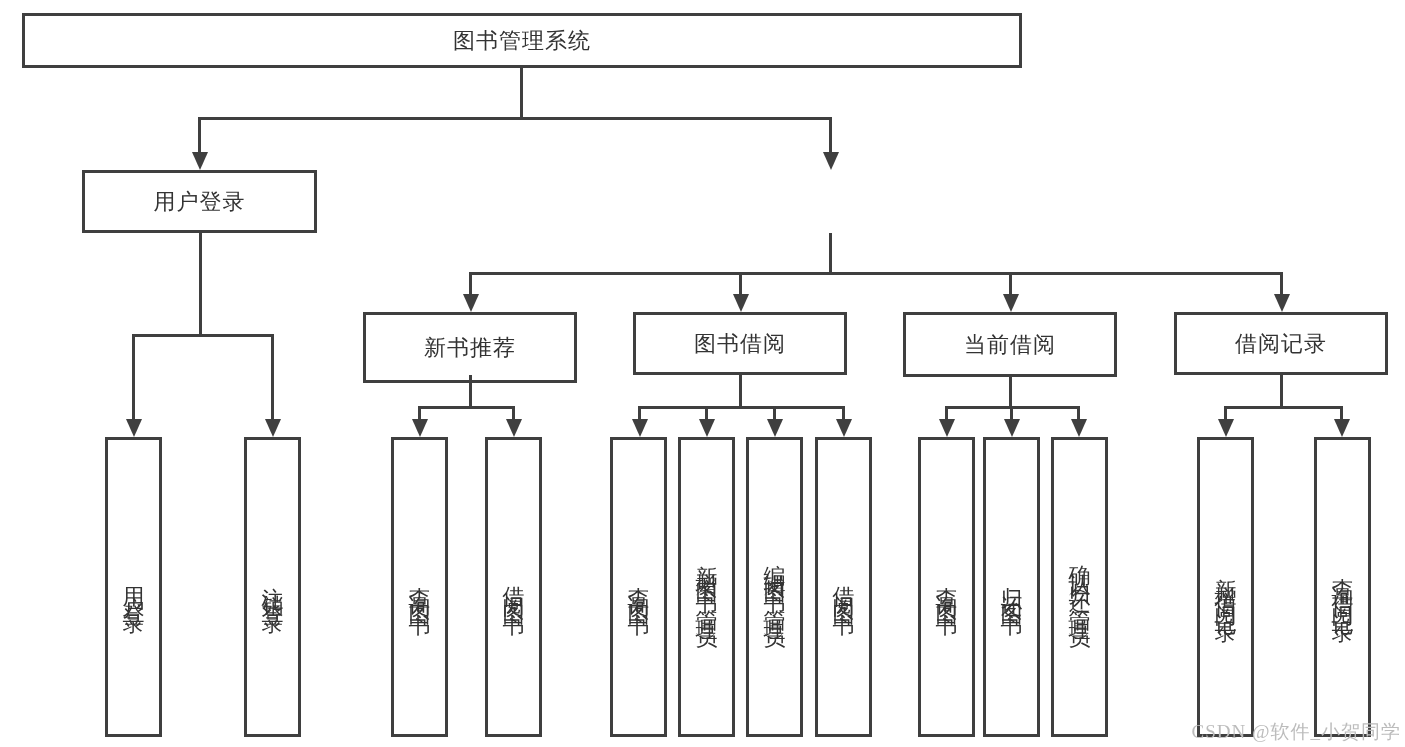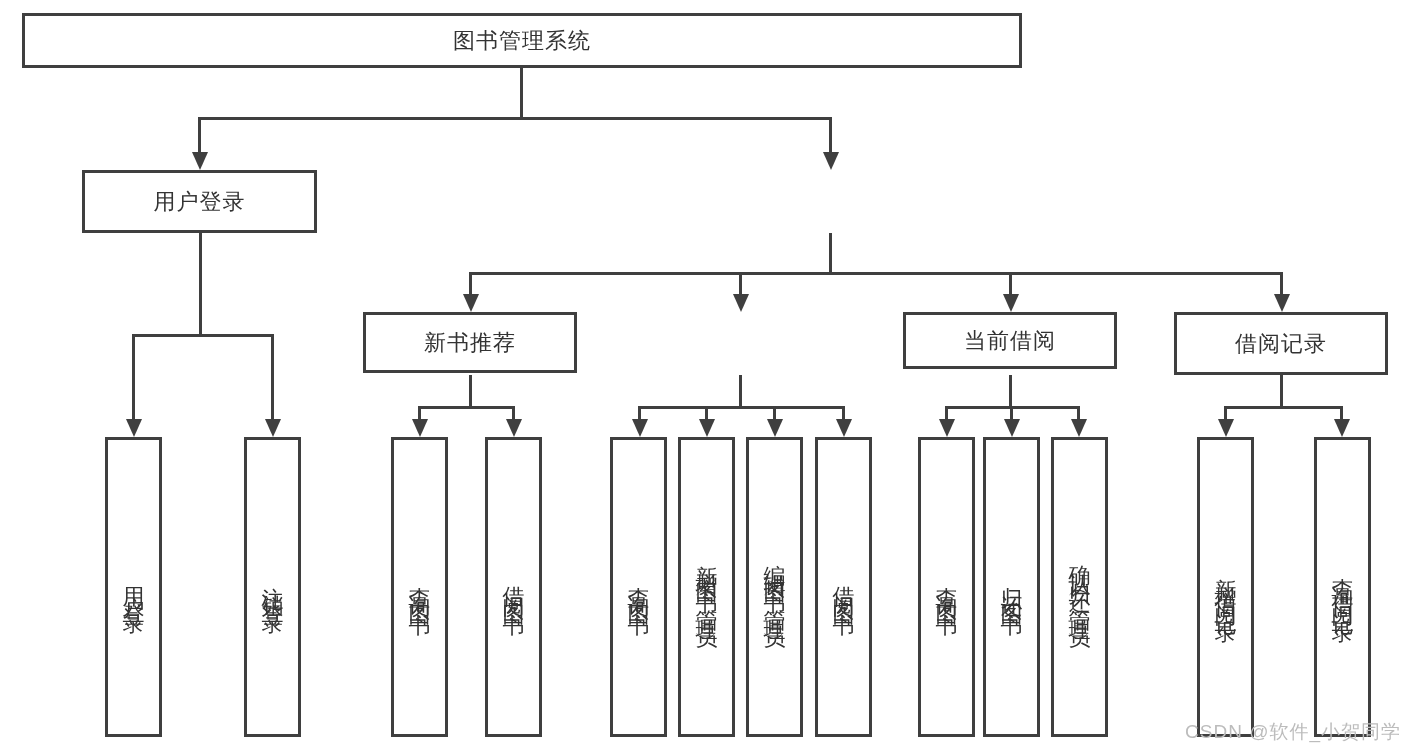--- a/index.html
+++ b/index.html
@@ -4,21 +4,21 @@
 <style>
   :root{
     --line:#3f3f3f;
     --text:#333333;
     --bg:#ffffff;
     --wm:#bcbcbc;
   }
   html,body{margin:0;padding:0;background:var(--bg);}
   .canvas{
     position:relative;width:1405px;height:747px;background:var(--bg);
-    font-family:Liberation Sans, sans-serif;
+    font-family:Liberation Serif, serif;
     color:var(--text);overflow:hidden;border-radius:8px;
   }
   .node{
     position:absolute;box-sizing:border-box;background:#fff;
     border:3px solid var(--line);
     display:flex;align-items:center;justify-content:center;
     font-size:22px;letter-spacing:1px;white-space:nowrap;
   }
   .vnode{
     position:absolute;box-sizing:border-box;background:#fff;
@@ -48,26 +48,29 @@
 
   <div class="node" style="left:22px;top:13px;width:1000px;height:55px;">
     <span>图书管理系统</span>
   </div>
 
   <div class="node" style="left:82px;top:170px;width:235px;height:63px;">
     <span>用户登录</span>
   </div>
 
 
-  <div class="node" style="left:363px;top:312px;width:214px;height:61px;">
+  <div class="node" style="left:363px;top:312px;width:214px;height:71px;">
     <span>新书推荐</span>
   </div>
 
+  <div class="node" style="left:633px;top:312px;width:214px;height:63px;">
+    <span>图书借阅</span>
+  </div>
 
-  <div class="node" style="left:903px;top:312px;width:214px;height:57px;">
+  <div class="node" style="left:903px;top:312px;width:214px;height:65px;">
     <span>当前借阅</span>
   </div>
 
   <div class="node" style="left:1174px;top:312px;width:214px;height:63px;">
     <span>借阅记录</span>
   </div>
 
   <div class="vnode" style="left:105px;top:437px;width:57px;height:300px;">
     <span>用户登录</span>
   </div>

